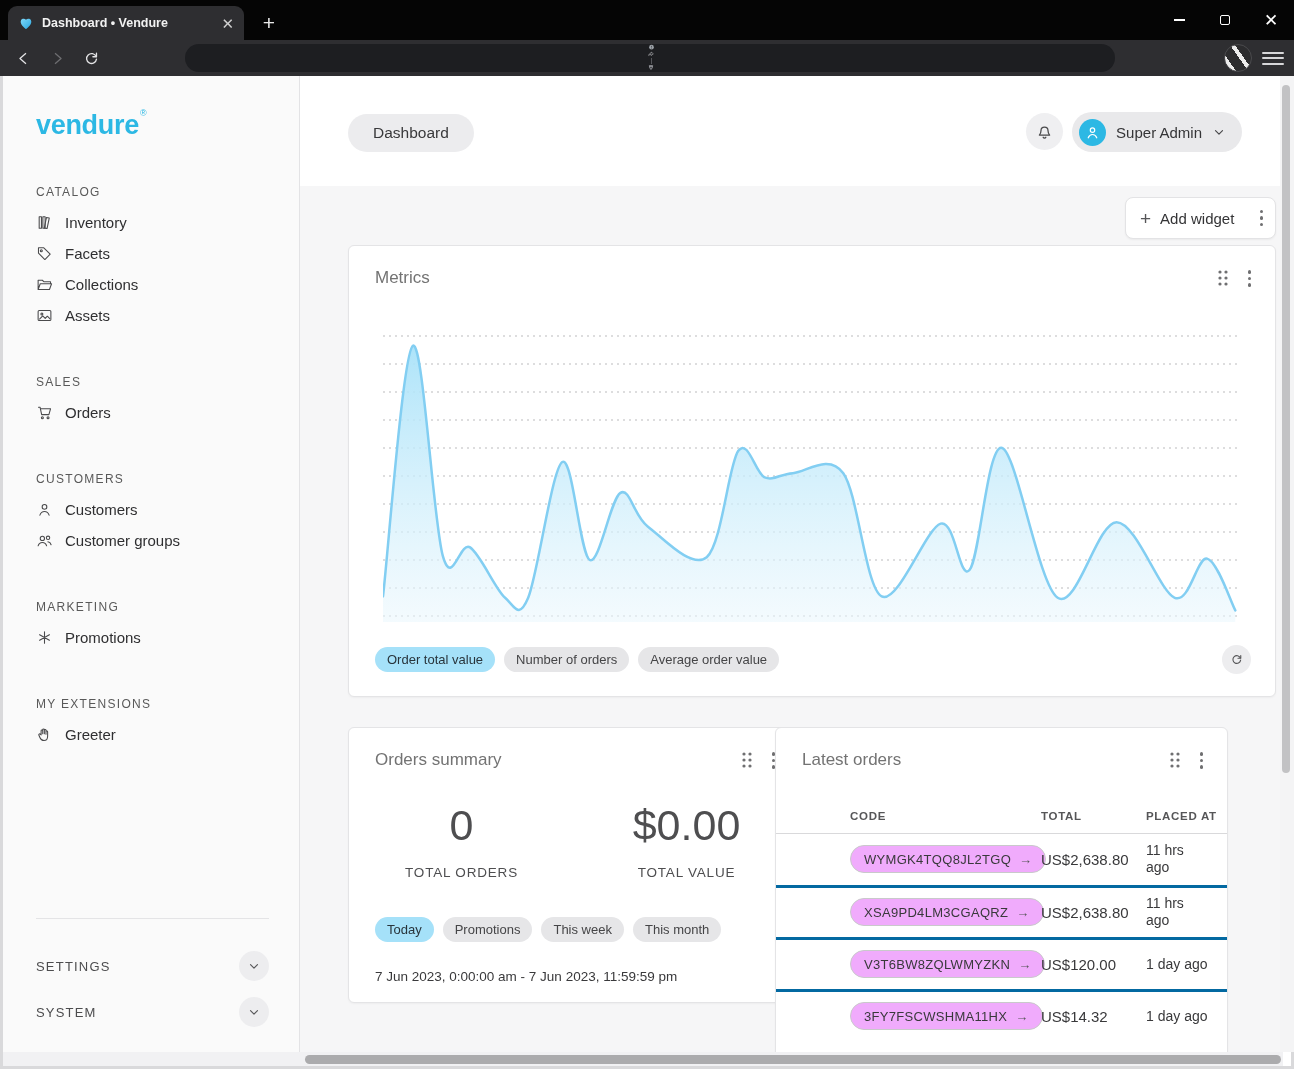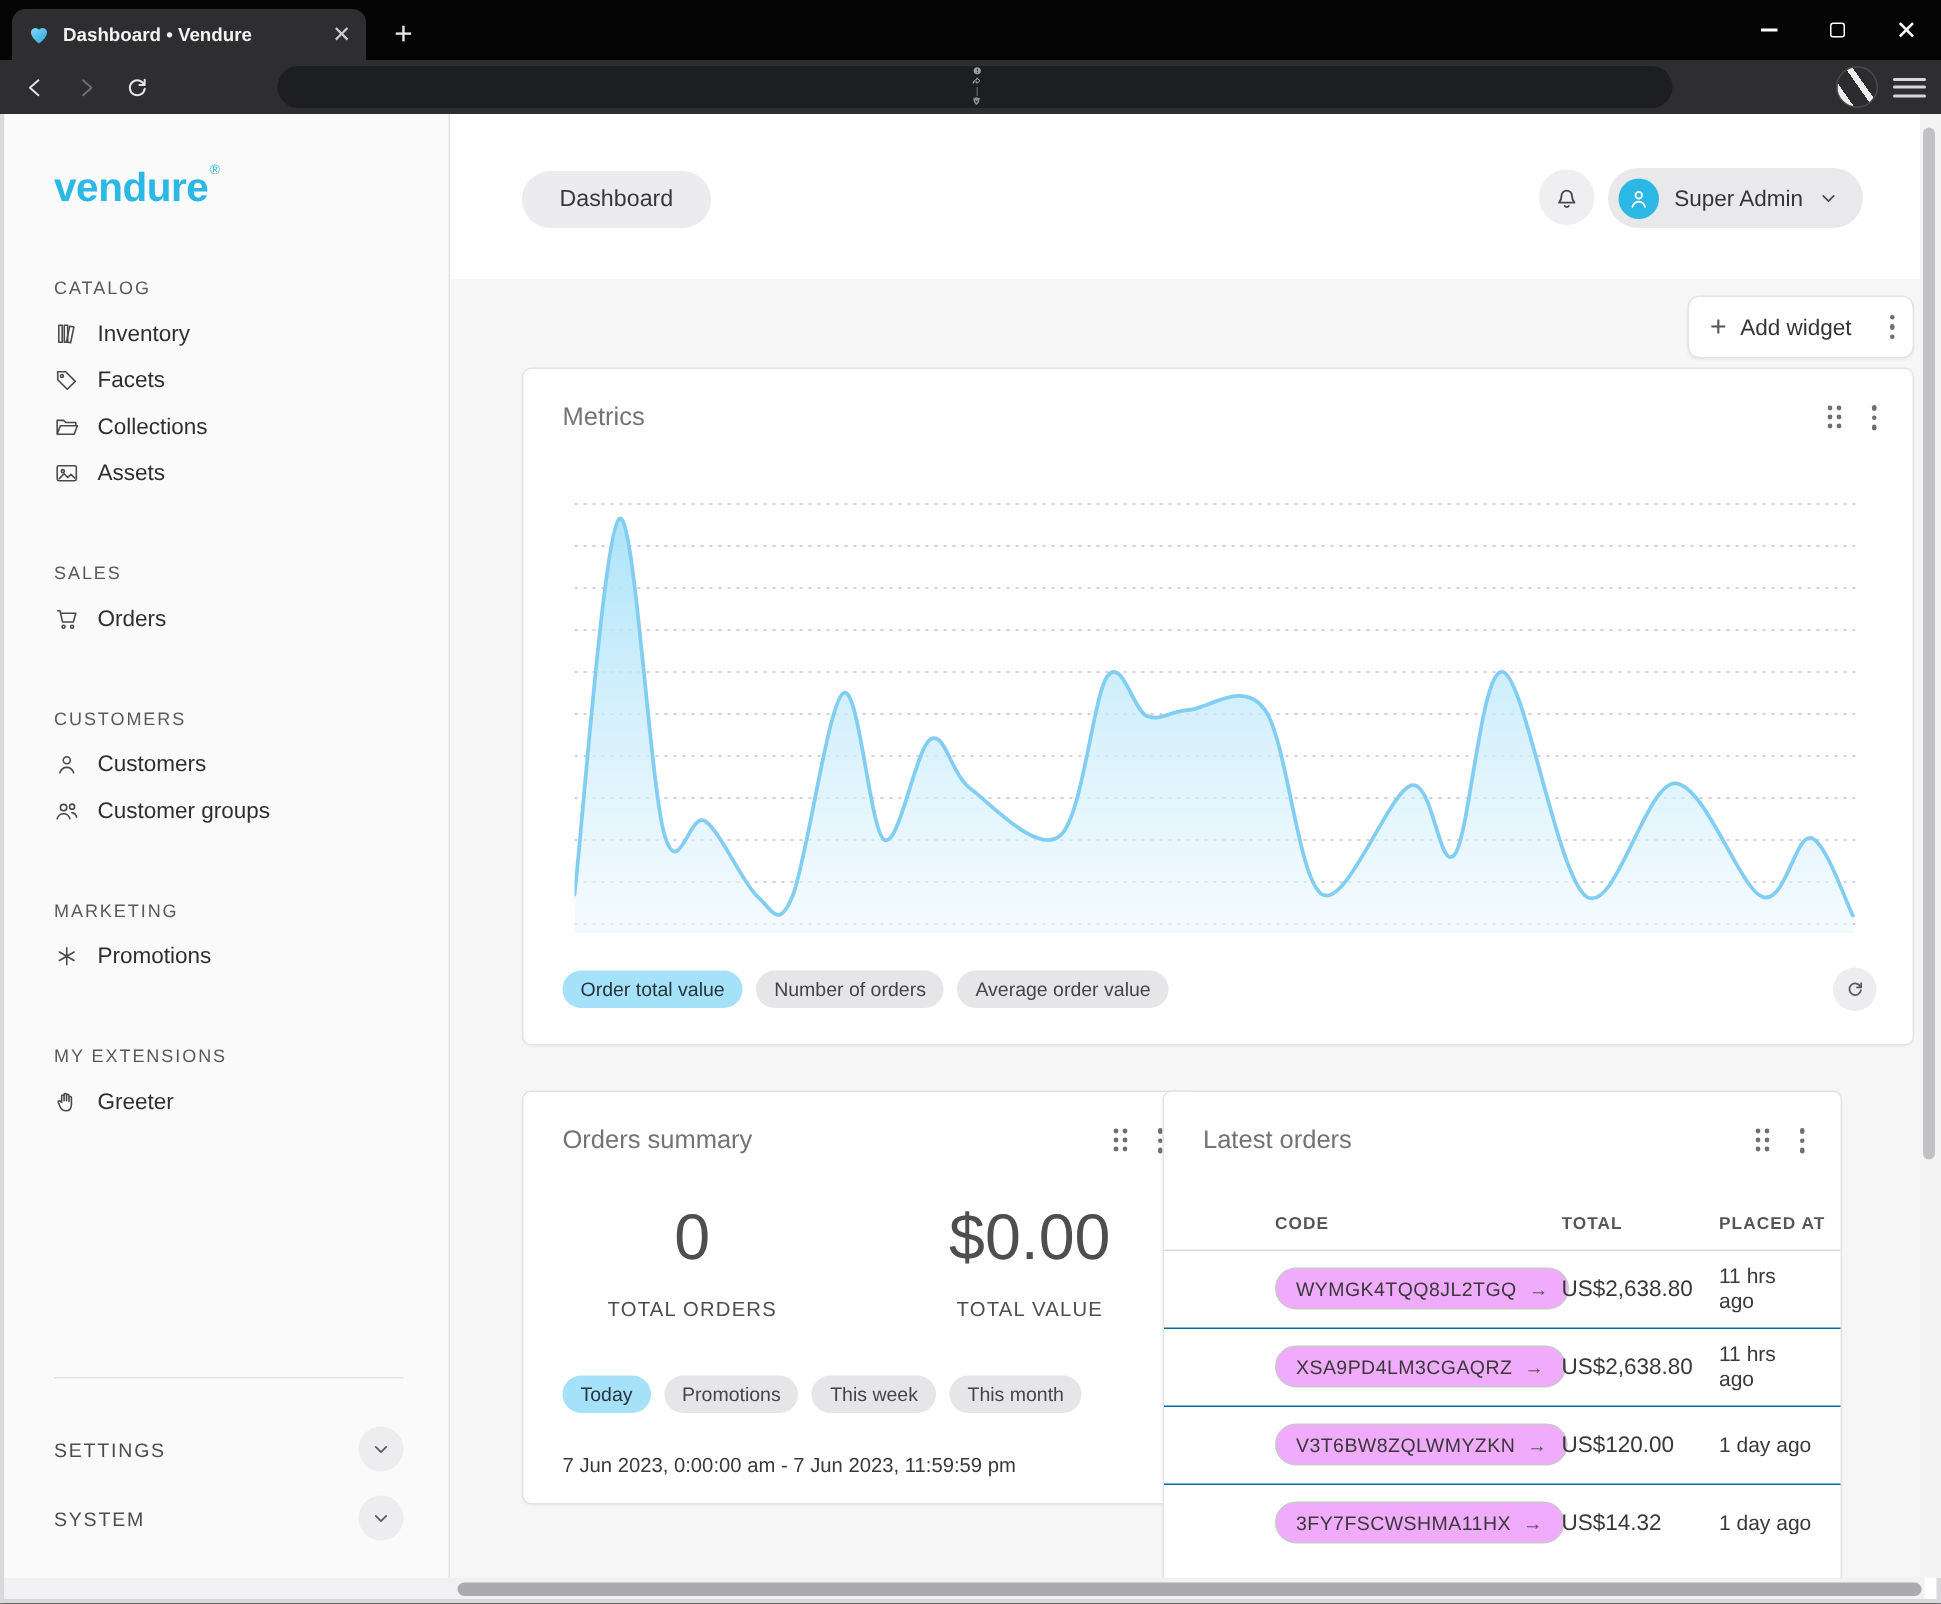--- a/index.html
+++ b/index.html
@@ -83,21 +83,21 @@
   .stat-value{font-size:43px;color:#4e4e50;}
   .stat-label{margin-top:15px;font-size:13.5px;letter-spacing:.8px;color:#4e4e50;}
   #summary-filters{margin:37px 0 0 26px;}
   .range-text{margin:27px 0 0 26px;font-size:13.5px;color:#39393b;}
 
   #latest-card{left:475px;top:541px;width:453px;height:420px;}
   .orders-table{margin-top:28px;}
   .otr{display:grid;grid-template-columns:48px 191px 105px 1fr;align-items:center;padding:0 0 0 26px;}
   .otr-head{height:34px;}
   .oth{font-size:11.5px;letter-spacing:.7px;color:#565658;font-weight:700;overflow:hidden;white-space:nowrap;}
-  .otr-row{height:52px;border-top:1px solid #0369a1;}
+  .otr-row{height:52px;border-top:3px solid #0369a1;}
   .otr-head + .otr-row{border-top:1px solid #d9d9db;}
   .code-chip{justify-self:start;display:flex;align-items:center;gap:8px;height:28px;padding:0 13px;border:1px solid #c9c9cb;border-radius:15px;background:#f0abfc;font-size:13px;letter-spacing:.3px;color:#39393b;white-space:nowrap;}
   .code-chip .arr{color:#565658;font-size:13px;}
   .ot-total{font-size:15px;color:#39393b;white-space:nowrap;overflow:hidden;}
   .ot-placed{font-size:14px;color:#39393b;line-height:1.18;white-space:pre;overflow:hidden;}
 
   
   .vscroll{position:absolute;right:3px;top:0;width:11px;height:976px;background:#f4f4f5;}
   .vscroll .thumb{position:absolute;left:1.5px;top:9px;width:8px;height:688px;border-radius:4px;background:#c2c2c4;}
   .hscroll{position:absolute;left:3px;bottom:3px;width:1280px;height:14px;background:#f1f1f3;}

